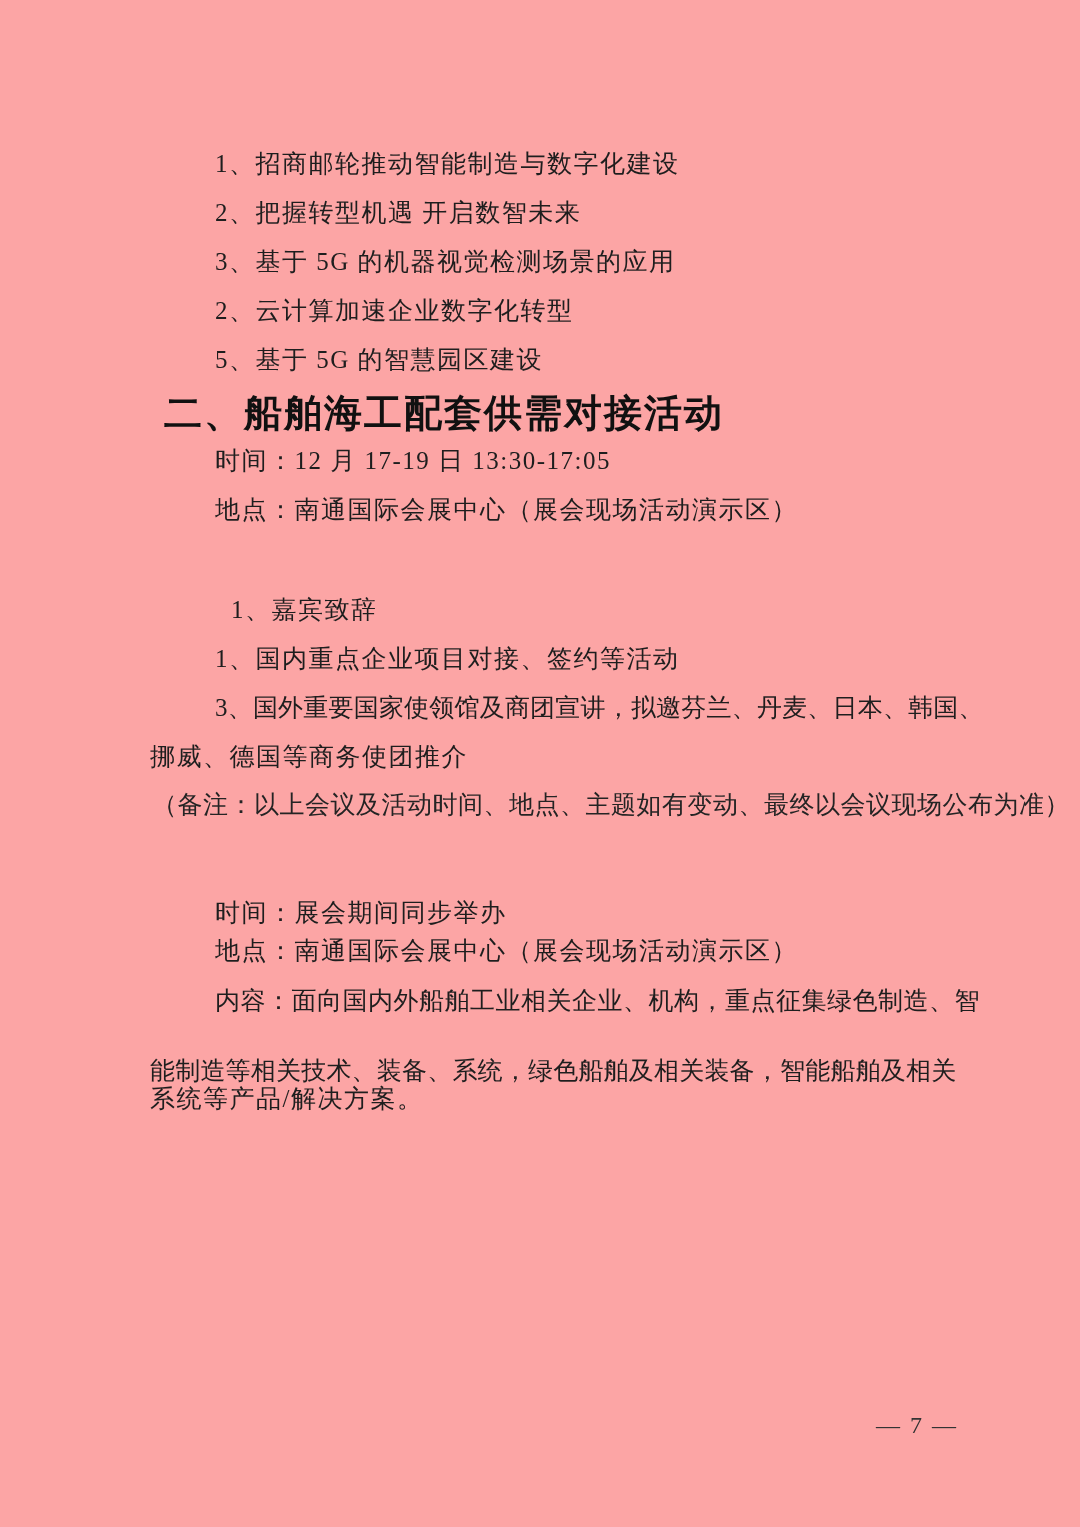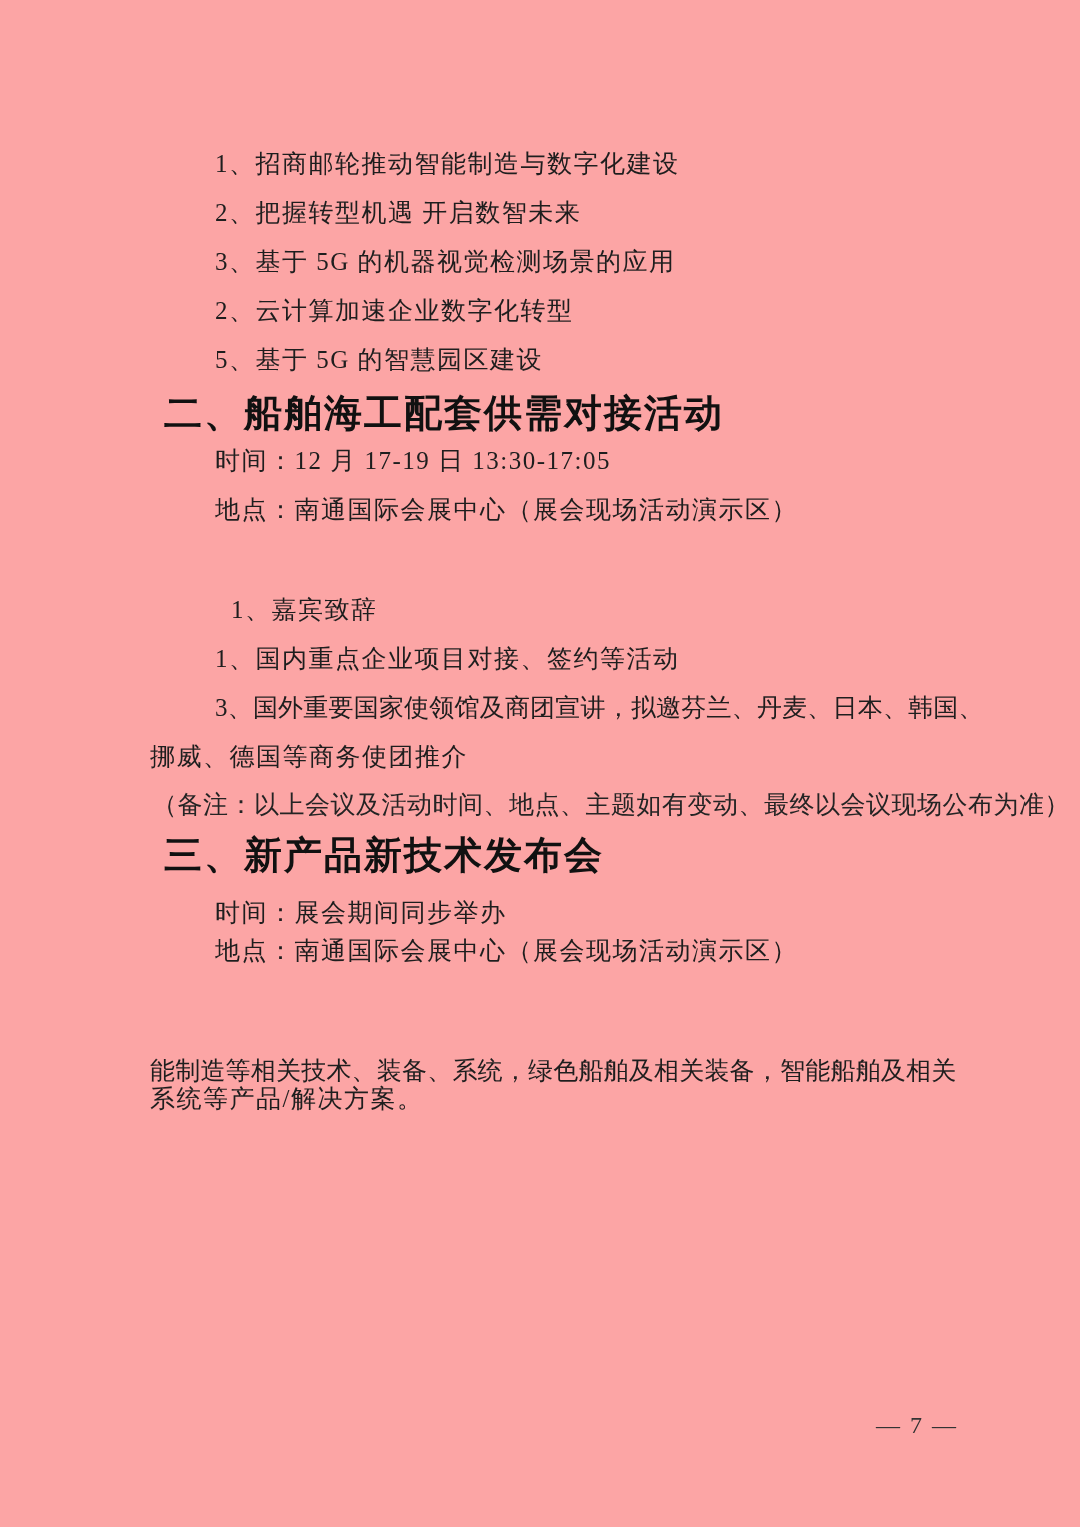--- a/index.html
+++ b/index.html
@@ -64,23 +64,23 @@
   <div class="line" style="left:215px; top:444px;">时间：12 月 17-19 日  13:30-17:05</div>
   <div class="line" style="left:215px; top:493px;">地点：南通国际会展中心（展会现场活动演示区）</div>
 
   <div class="line" style="left:215px; top:593px;margin-left:16px;">1、嘉宾致辞</div>
   <div class="line" style="left:215px; top:642px;">1、国内重点企业项目对接、签约等活动</div>
   <div class="line" style="left:215px; top:691px; letter-spacing:0.2px;">3、国外重要国家使领馆及商团宣讲，拟邀芬兰、丹麦、日本、韩国、</div>
   <div class="line" style="left:150px; top:740px;">挪威、德国等商务使团推介</div>
 
   <div class="note" style="left:152px; top:788px;">（备注：以上会议及活动时间、地点、主题如有变动、最终以会议现场公布为准）</div>
 
-  <div class="heading" style="left:164px; top:830px;">三、新产品新技术发布会</div>
 
   <div class="line" style="left:215px; top:885px;margin-top:11px;">时间：展会期间同步举办</div>
   <div class="line" style="left:215px; top:934px;">地点：南通国际会展中心（展会现场活动演示区）</div>
 
+  <div class="line" style="left:215px; top:984px; letter-spacing:0.5px;">内容：面向国内外船舶工业相关企业、机构，重点征集绿色制造、智</div>
   <div class="line" style="left:150px; top:1033px; letter-spacing:0.2px;margin-top:21px;">能制造等相关技术、装备、系统，绿色船舶及相关装备，智能船舶及相关</div>
   <div class="line" style="left:150px; top:1082px;">系统等产品/解决方案。</div>
 
   <div class="page-number" style="left:876px; top:1412px;">— 7 —</div>
 
 </div>
 
 </body></html>

